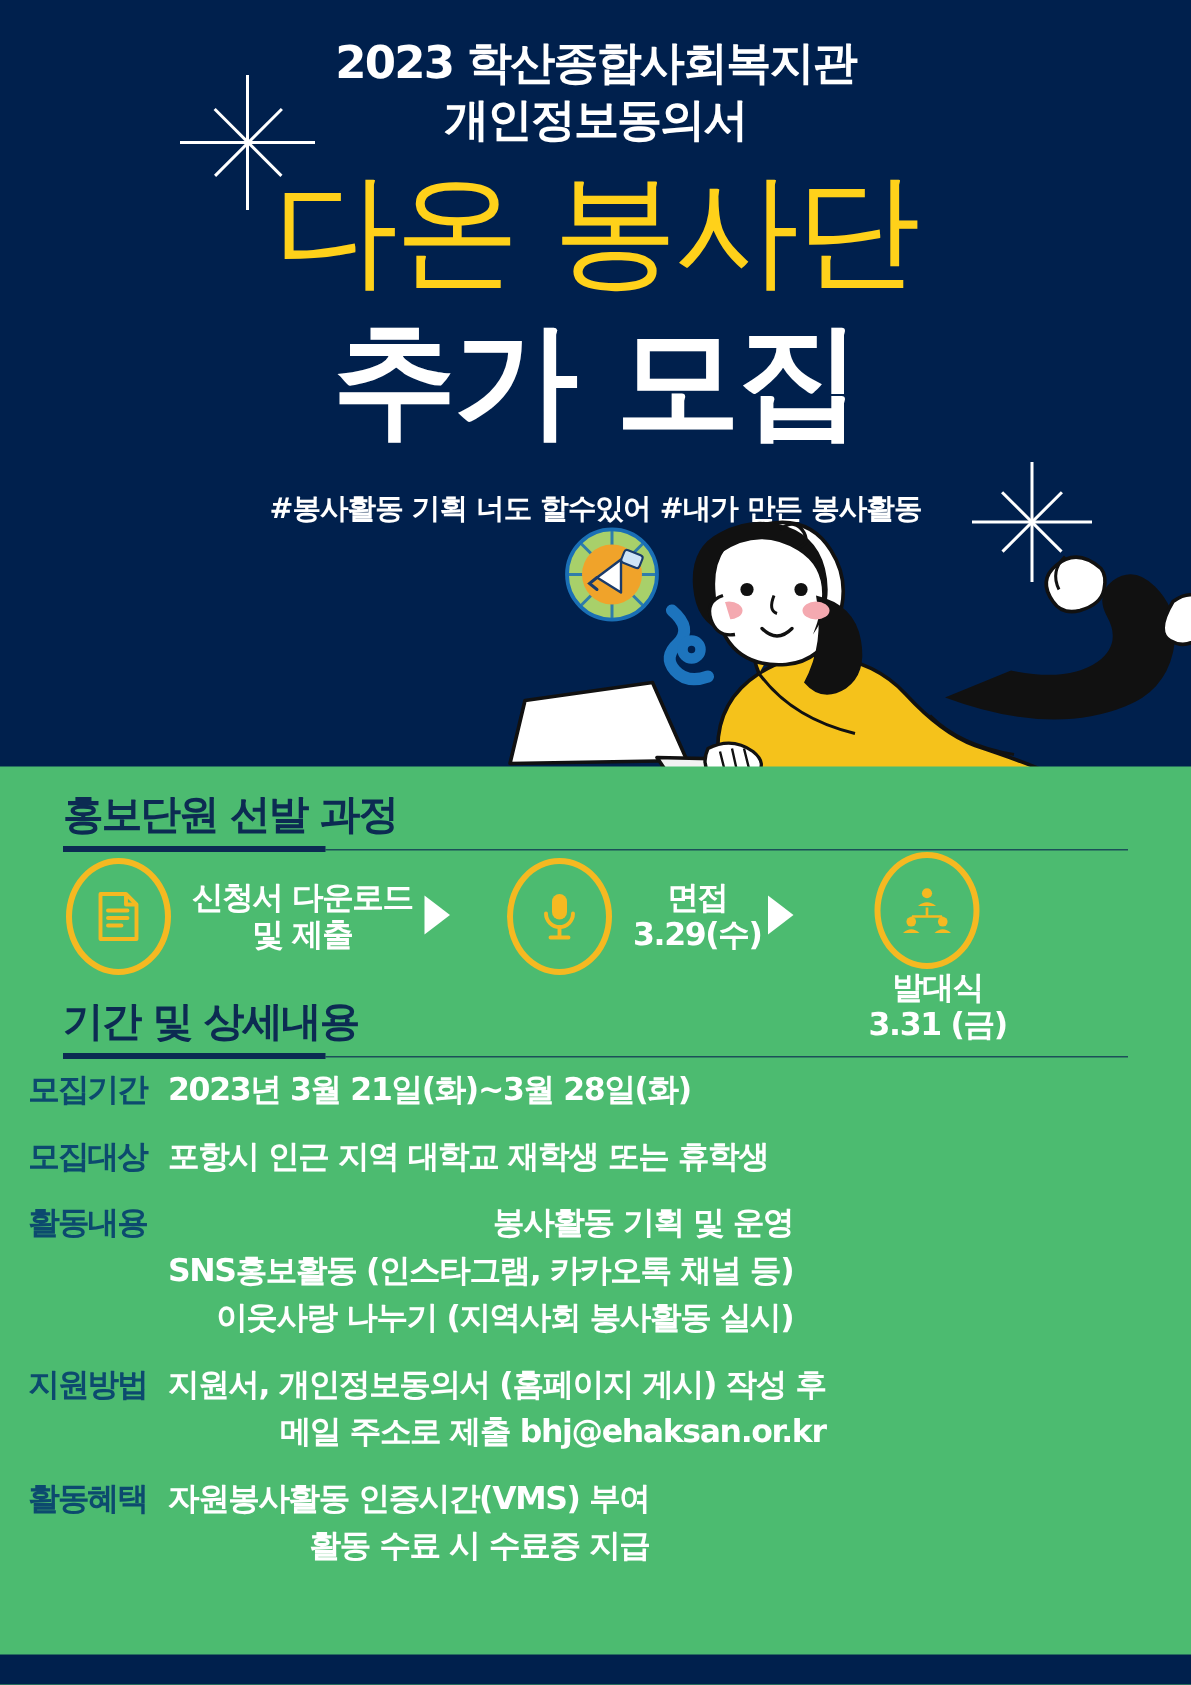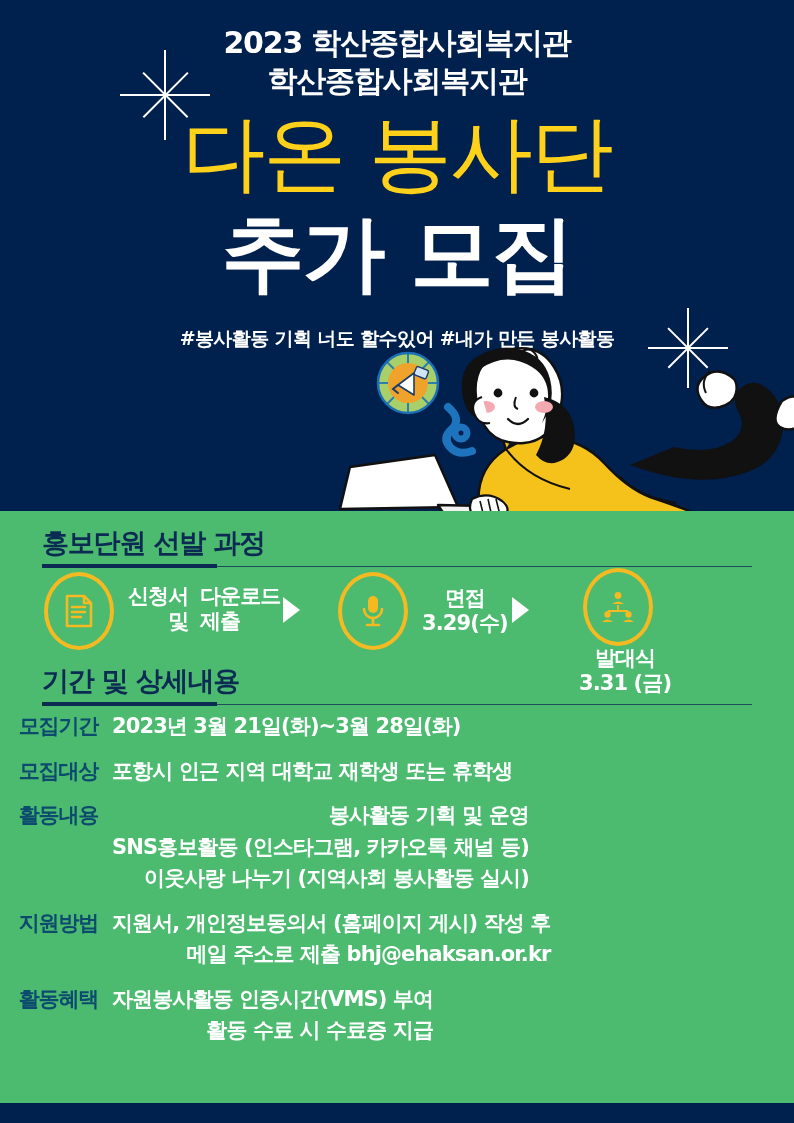--- a/index.html
+++ b/index.html
@@ -99,21 +99,21 @@
     </div>
     <div class="star" style="left:648px;top:308px;width:80px;height:80px;">
       <i class="h"></i>
         <i class="v"></i>
         <i class="d1"></i>
         <i class="d2"></i>
     </div>
 
     <div class="hero-sub">
       <div>2023 학산종합사회복지관</div>
-      <div>학산종합사회복지관</div>
+      <div>개인정보동의서</div>
     </div>
 
     <div class="hero-title">다온 봉사단</div>
     <div class="hero-title2">추가 모집</div>
     <div class="hero-tags">#봉사활동 기획 너도 할수있어  #내가 만든 봉사활동</div>
 
     <svg class="illus" viewBox="0 0 470 190">
 
       <g>
         <circle cx="78" cy="38" r="30" fill="#a8d06a"></circle>
@@ -166,21 +166,21 @@
   </div>
 
   <div class="body-green">
 
     <div class="sec-head" style="top:14px;">홍보단원 선발 과정</div>
     <div class="rule-thick" style="top:53px;"></div>
     <div class="rule-thin" style="left:217px;right:42px;top:54.5px;"></div>
 
     <div class="steps" style="top:57px;">
 
-      <div class="step" style="left:44px;font-family:Liberation Mono, monospace;">
+      <div class="step" style="left:44px;">
         <div class="circ">
           <svg width="30" height="34" viewBox="0 0 30 34">
             <path d="M3 2 H20 L27 9 V32 H3 Z" fill="none" stroke="#f5b921" stroke-width="2.6" stroke-linejoin="round"></path>
             <path d="M20 2 V9 H27" fill="none" stroke="#f5b921" stroke-width="2.6" stroke-linejoin="round"></path>
             <path d="M8 13 H21 M8 18 H21 M8 23 H17" stroke="#f5b921" stroke-width="2.6" stroke-linecap="round"></path>
           </svg>
         </div>
         <div class="step-label">
           <div>신청서 다운로드</div>
           <div>및 제출</div>

